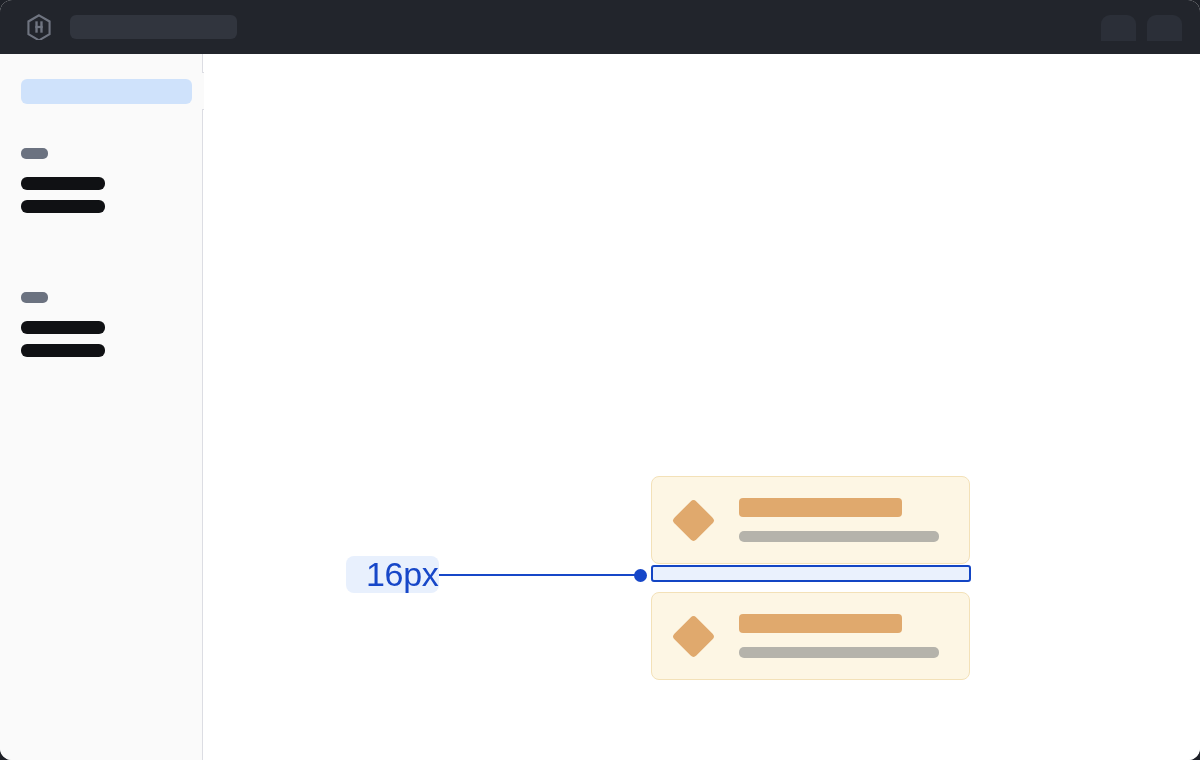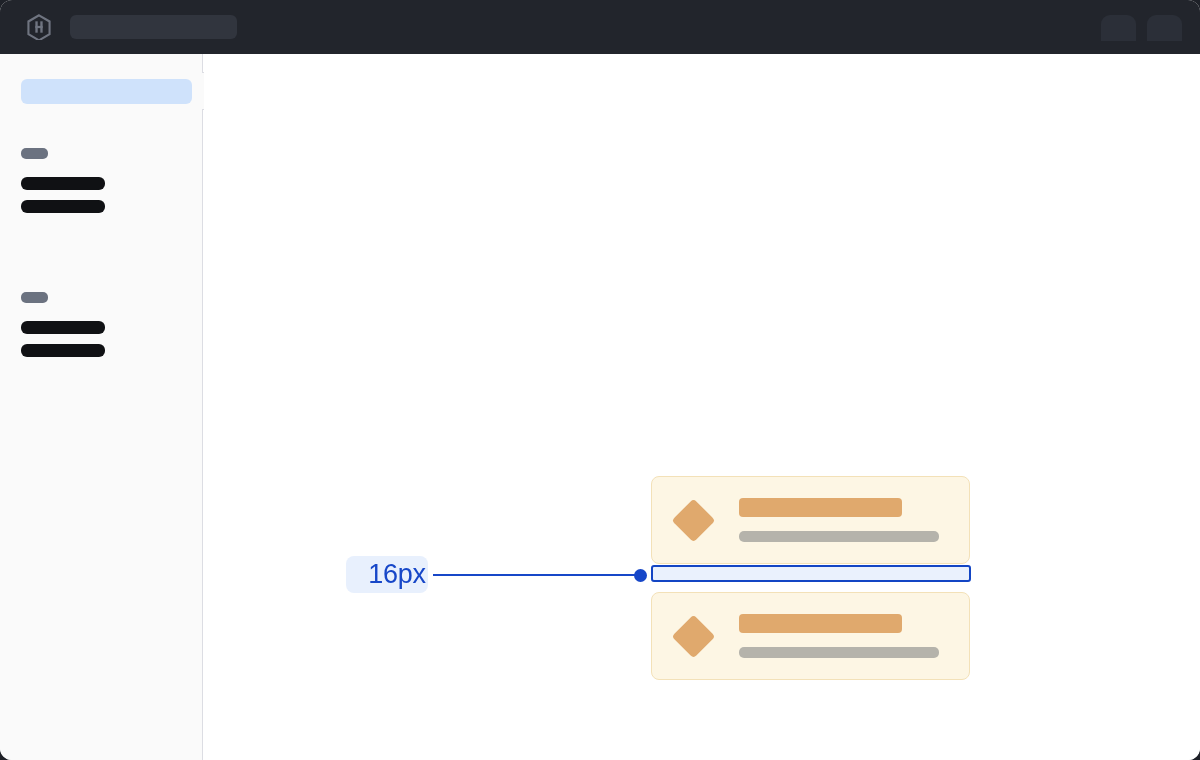--- a/index.html
+++ b/index.html
@@ -220,21 +220,21 @@
 
   .measure-label {
     position: absolute;
     left: 346px;
     top: 556px;
     min-width: 82px;
     height: 37px;
     background: #e8f0fd;
     border-radius: 8px;
     color: #1747c8;
-    font-size: 27px;
+    font-size: 34px;
     line-height: 37px;
     text-align: center;
     letter-spacing: -0.3px;
     font-family: "Liberation Sans", sans-serif;
     padding-left: 20px;
   }
 </style>
 </head>
 <body>
 

